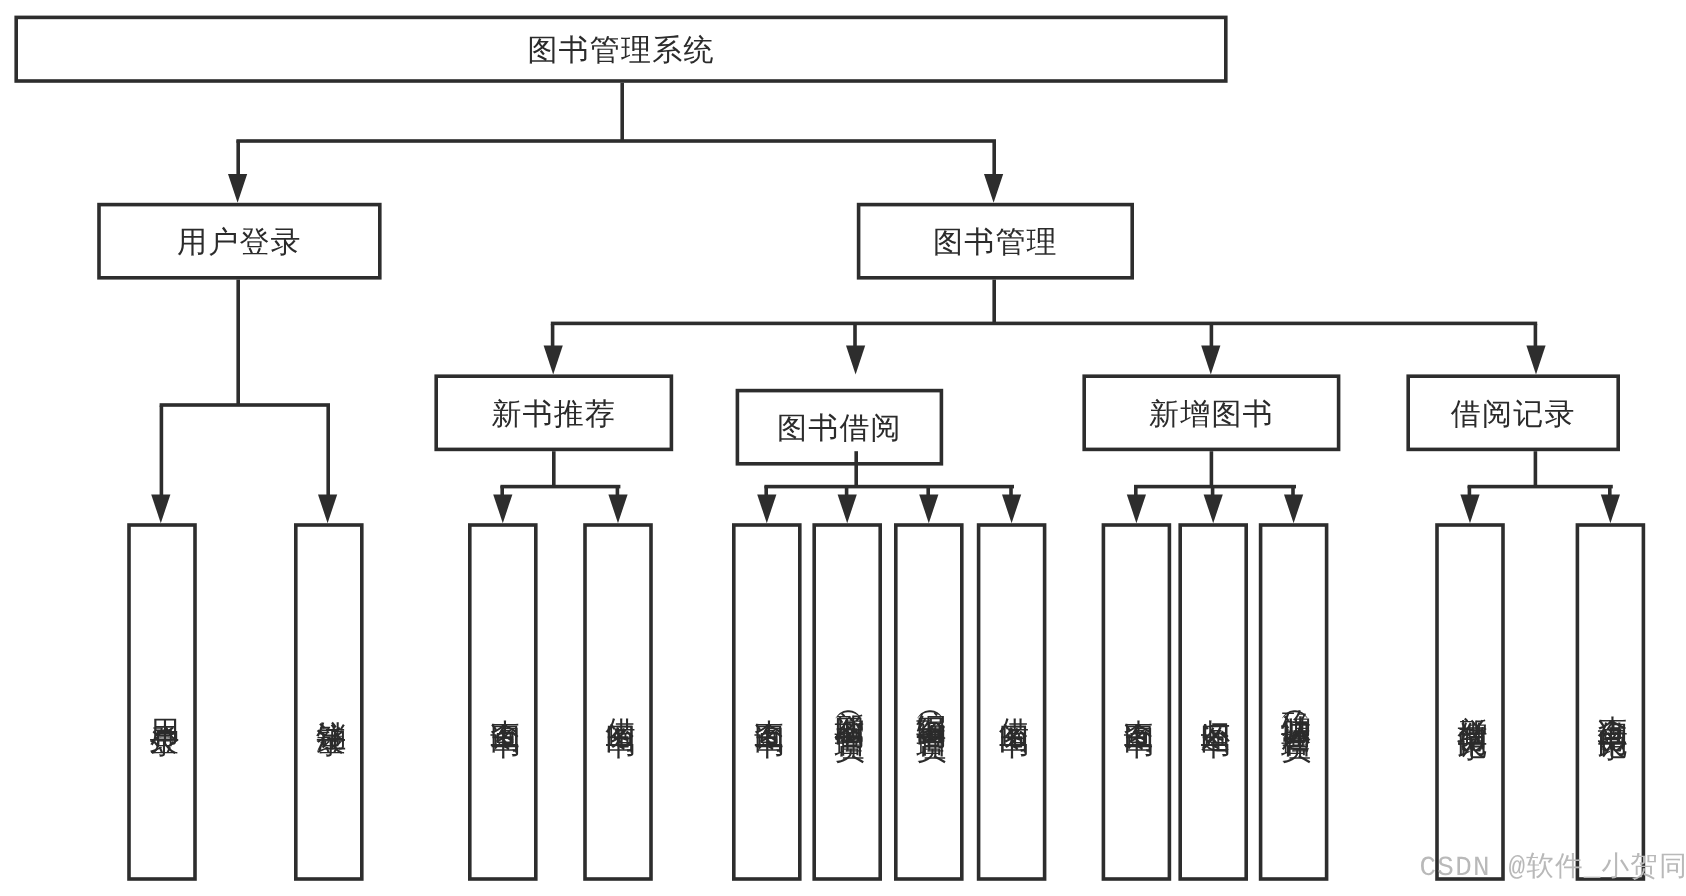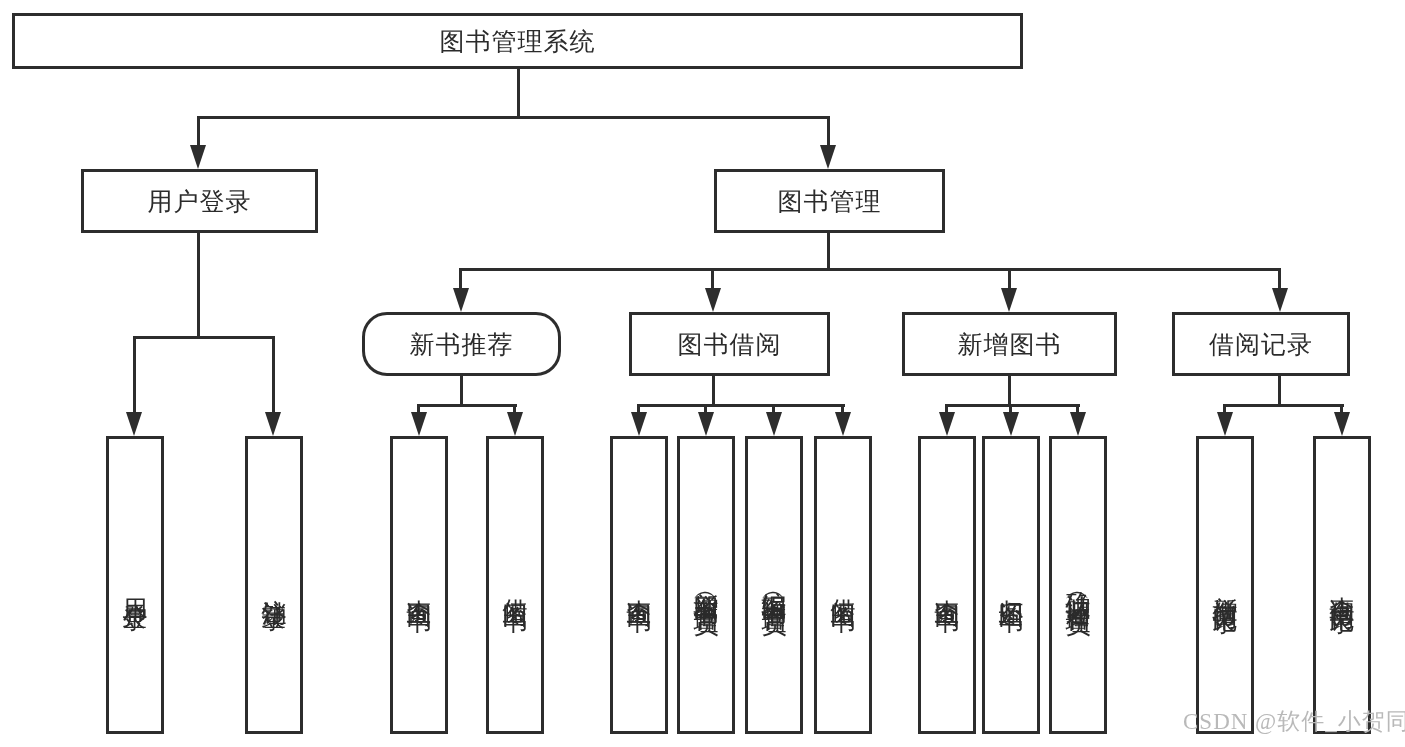--- a/index.html
+++ b/index.html
@@ -8,21 +8,21 @@
     --bg:#ffffff;
     --wm:#b9b9b9;
   }
   html,body{margin:0;padding:0;background:#fff;}
   .canvas{
     position:relative;
     width:1405px;
     height:747px;
     background:var(--bg);
     overflow:hidden;
-    font-family:Liberation Serif, serif;
+    font-family:Liberation Mono, monospace;
     color:var(--text);
   }
   .box{
     position:absolute;
     box-sizing:border-box;
     border:3px solid var(--line);
     background:#fff;
     display:flex;
     align-items:center;
     justify-content:center;
@@ -96,22 +96,22 @@
   <div class="hline" style="left:459px;top:268px;width:822px;height:3px;"></div>
   <div class="vline" style="left:459px;top:270px;width:3px;height:20px;"></div>
   <div class="ahead" style="left:453px;top:288px;"></div>
   <div class="vline" style="left:711px;top:270px;width:3px;height:20px;"></div>
   <div class="ahead" style="left:705px;top:288px;"></div>
   <div class="vline" style="left:1008px;top:270px;width:3px;height:20px;"></div>
   <div class="ahead" style="left:1001px;top:288px;"></div>
   <div class="vline" style="left:1278px;top:270px;width:3px;height:20px;"></div>
   <div class="ahead" style="left:1272px;top:288px;"></div>
 
-  <div class="box" style="left:362px;top:312px;width:199px;height:64px;border-radius:25px;">新书推荐</div>
-  <div class="box" style="left:613px;top:312px;width:201px;height:64px;margin-left:16px;">图书借阅</div>
+  <div class="box" style="left:362px;top:312px;width:199px;height:64px;">新书推荐</div>
+  <div class="box" style="left:613px;top:324px;width:173px;height:64px;">图书借阅</div>
   <div class="box" style="left:902px;top:312px;width:215px;height:64px;">新增图书</div>
   <div class="box" style="left:1172px;top:312px;width:178px;height:64px;">借阅记录</div>
 
   <div class="vline" style="left:460px;top:376px;width:3px;height:30px;"></div>
   <div class="hline" style="left:417px;top:404px;width:100px;height:3px;"></div>
   <div class="vline" style="left:417px;top:405px;width:3px;height:10px;"></div>
   <div class="ahead" style="left:411px;top:412px;"></div>
   <div class="vline" style="left:513px;top:405px;width:3px;height:10px;"></div>
   <div class="ahead" style="left:507px;top:412px;"></div>
 

